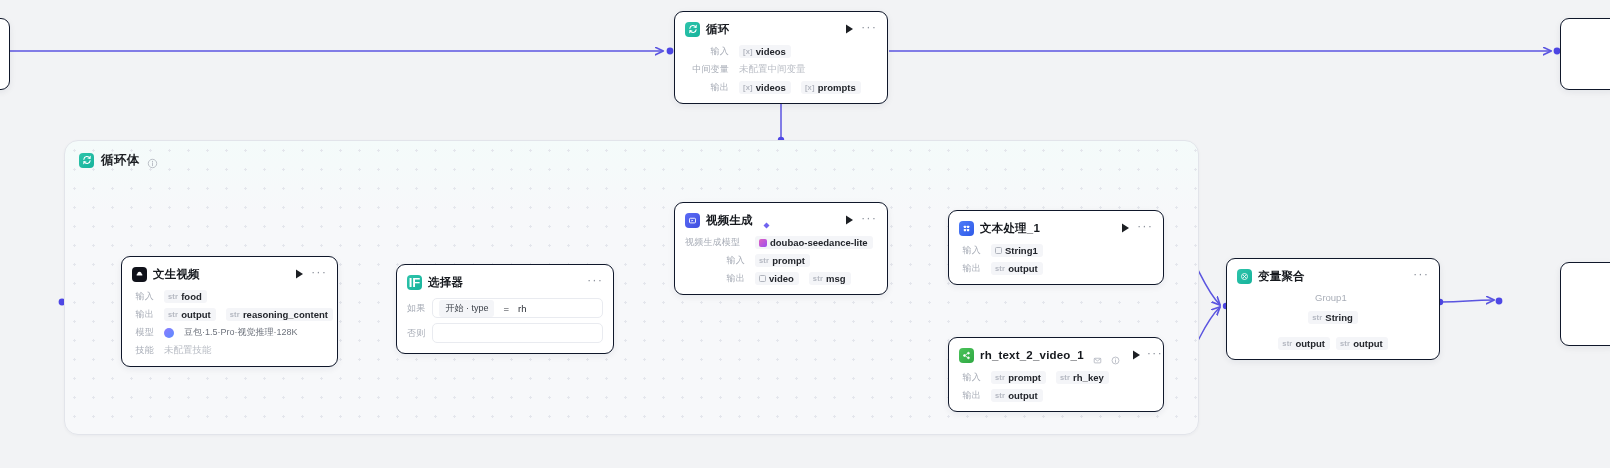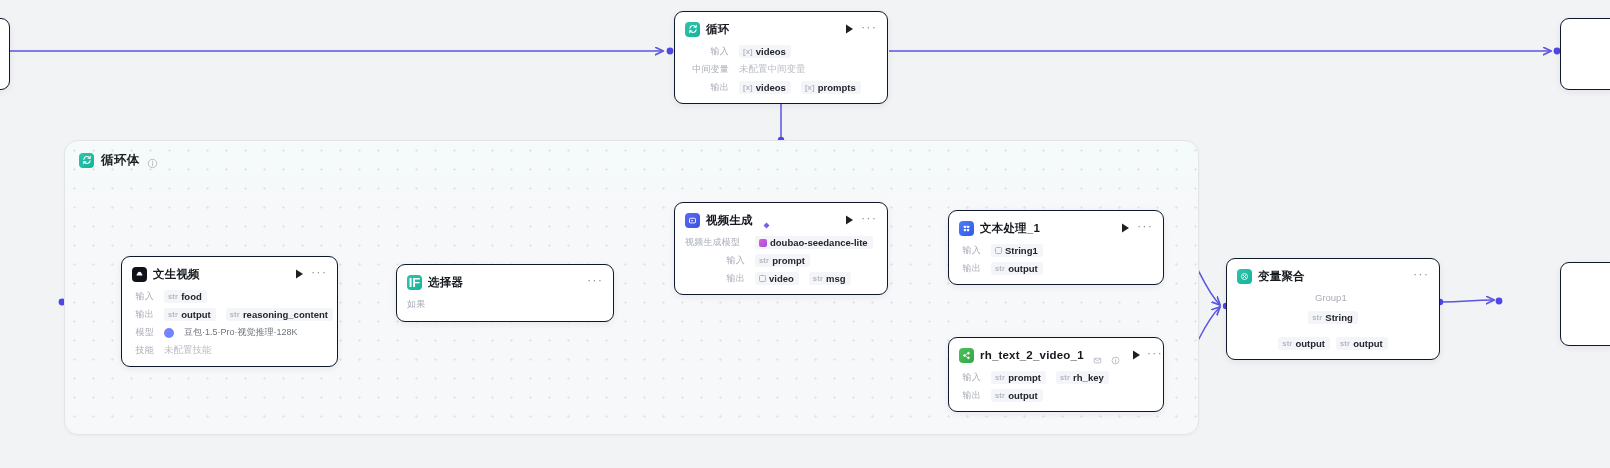--- a/index.html
+++ b/index.html
@@ -270,20 +270,29 @@
       <span class="node-icon" style="background:linear-gradient(135deg,#2ec4ab,#17b39c);color:#fff;font-size:13px;font-weight:700;">
         <span>IF</span>
       </span>
       <span class="node-title">选择器</span>
       <span class="head-spacer"></span>
       <span class="dots-btn">···</span>
     </div>
     <div class="rows" style="">
       <div class="cond-row">
         <span class="row-label" style="min-width:18px;">如果</span>
+        <span class="cond-box">
+          <span class="cond-pill">开始 · type</span>
+          <span class="cond-eq">=</span>
+          <span class="cond-val">rh</span>
+        </span>
+      </div>
+      <div class="cond-row">
+        <span class="row-label" style="min-width:18px;">否则</span>
+        <span class="cond-box empty"></span>
       </div>
     </div>
   </div>
 
   <div class="node" style="left:674px; top:202px; width:214px;">
     <div class="node-head">
       <span class="node-icon" style="background:linear-gradient(135deg,#5b6bf5,#3f4fe0);">
         <svg width="9" height="9" viewBox="0 0 12 12" fill="none" stroke="#fff" stroke-width="1.2">
           <rect x="2" y="3" width="8" height="6.2" rx="1.2"></rect>
             <path d="M4.6,5 L7.2,6.1 L4.6,7.2 Z" fill="#fff" stroke="none"></path>

